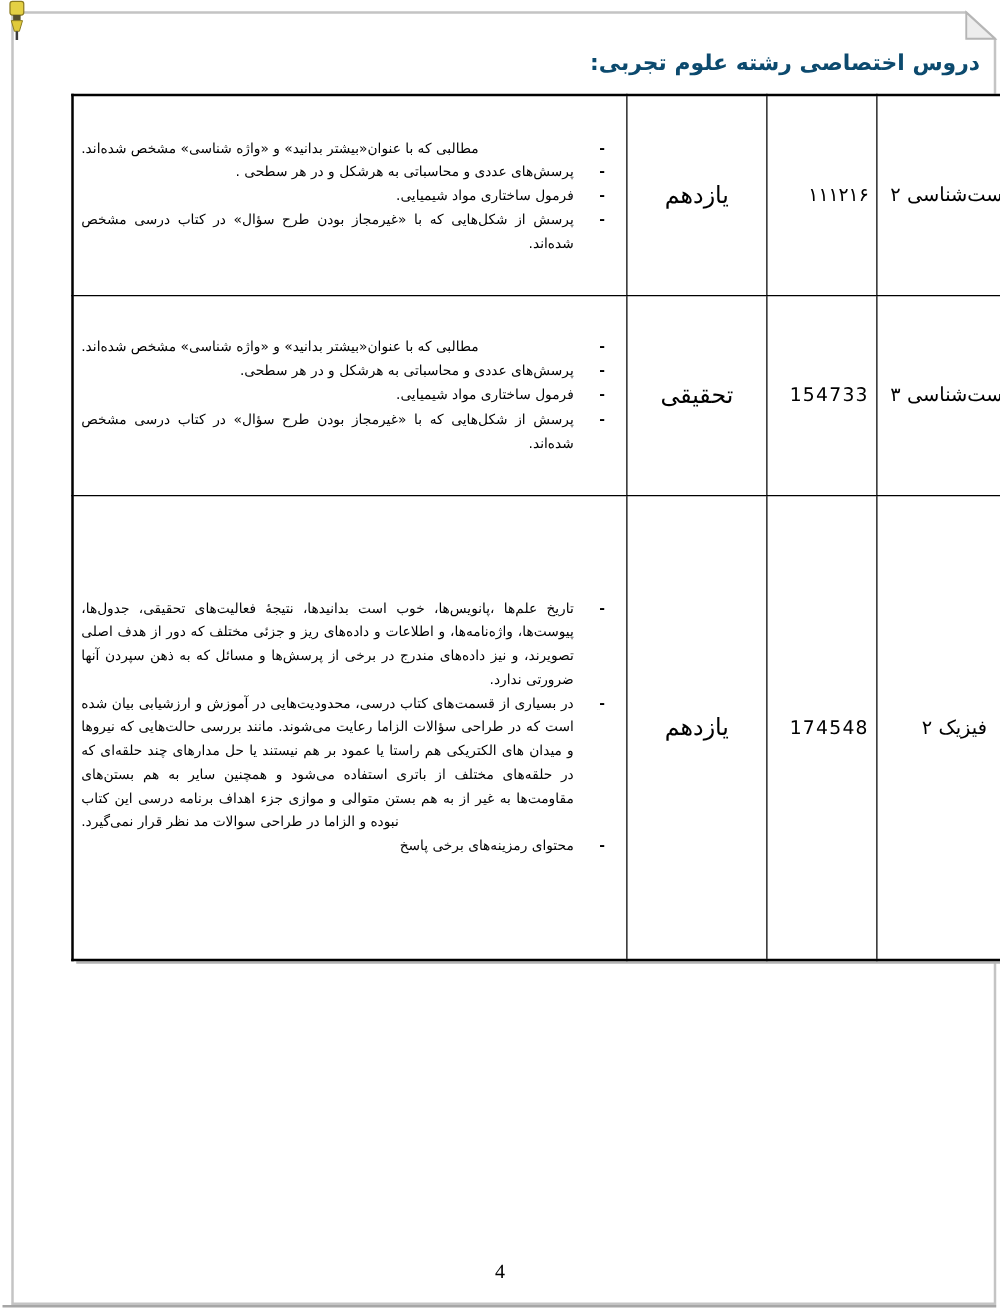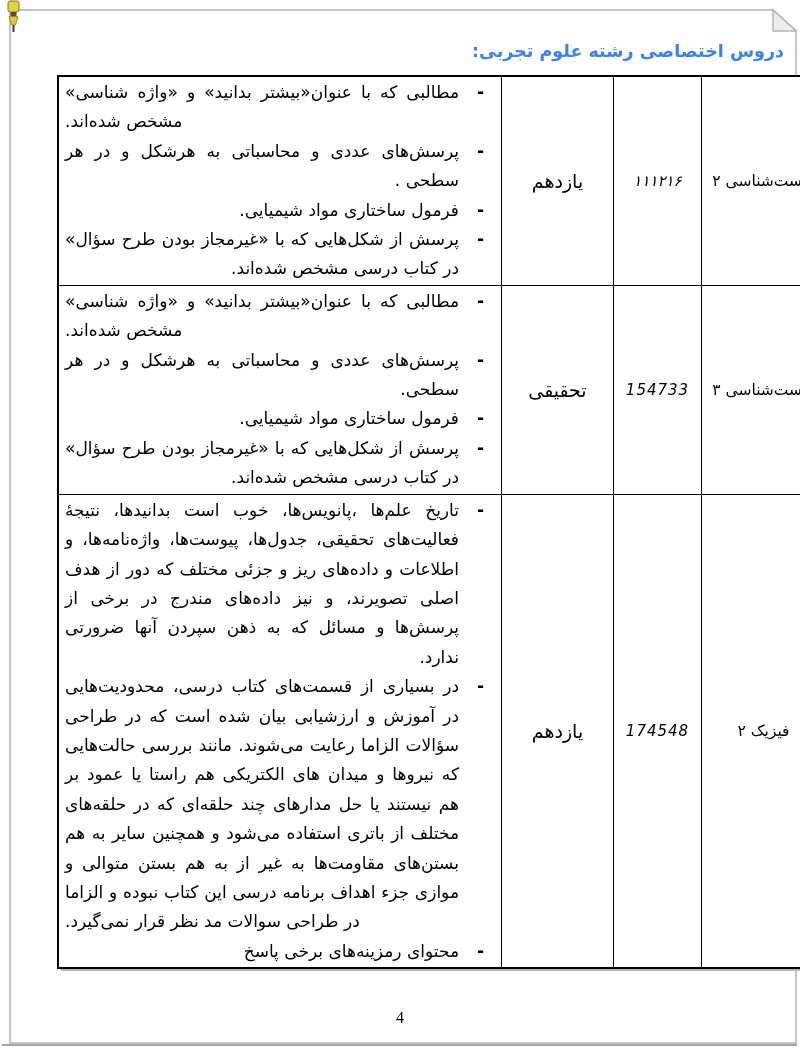--- a/index.html
+++ b/index.html
@@ -3,38 +3,38 @@
 <meta charset="utf-8">
 <style>
   html,body{margin:0;padding:0;background:#ffffff;}
   body{
     width:800px;height:1053px;position:relative;overflow:hidden;
     font-family:"DejaVu Sans",sans-serif;color:#000;
   }
   .frame-svg{position:absolute;top:0;left:0;width:800px;height:1053px;pointer-events:none;}
   .doc-title{
     position:absolute;top:41px;right:16px;direction:rtl;
-    font-size:17.5px;font-weight:bold;color:#3b82f6;white-space:nowrap;
+    font-size:17.5px;font-weight:bold;color:#0c4a6e;white-space:nowrap;
   }
   table.courses{
     position:absolute;top:75px;left:57px;width:733px;
     border-collapse:collapse;table-layout:fixed;direction:rtl;
     border:2px solid #000;
     box-shadow:3px 3px 0 -1px #b4b4b4;
     background:#fff;
   }
   table.courses td{
     border:1px solid #000;vertical-align:middle;padding:1px 6px;
   }
   tr.row-std{height:160px;}
   tr.row-big{height:372px;}
   td.c-name{width:111px;text-align:center;font-size:15.5px;}
-  td.c-code{width:75px;text-align:center;font-size:15px;letter-spacing:1px;font-style:italic;}
+  td.c-code{width:75px;text-align:right;font-size:15px;letter-spacing:1px;}
   td.c-grade{width:99px;text-align:center;font-size:19px;}
-  td.c-notes{width:430px;font-size:17px;line-height:1.73;}
+  td.c-notes{width:430px;font-size:11px;line-height:1.73;}
   .bullet{
     position:relative;padding-right:36px;
     text-align:justify;text-align-last:right;
   }
   .bullet.last-left{text-align-last:left;}
   .bullet::before{
     content:"-";position:absolute;right:11px;top:0;
     font-weight:bold;
   }
   .page-number{

